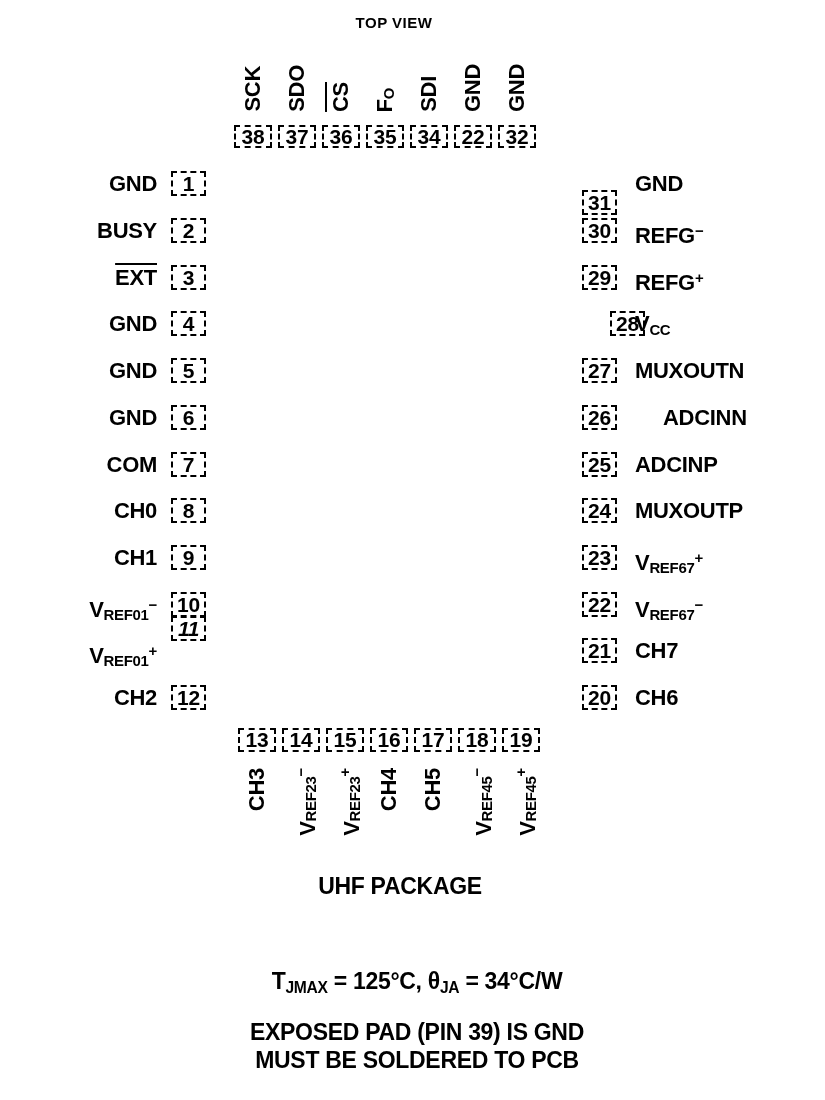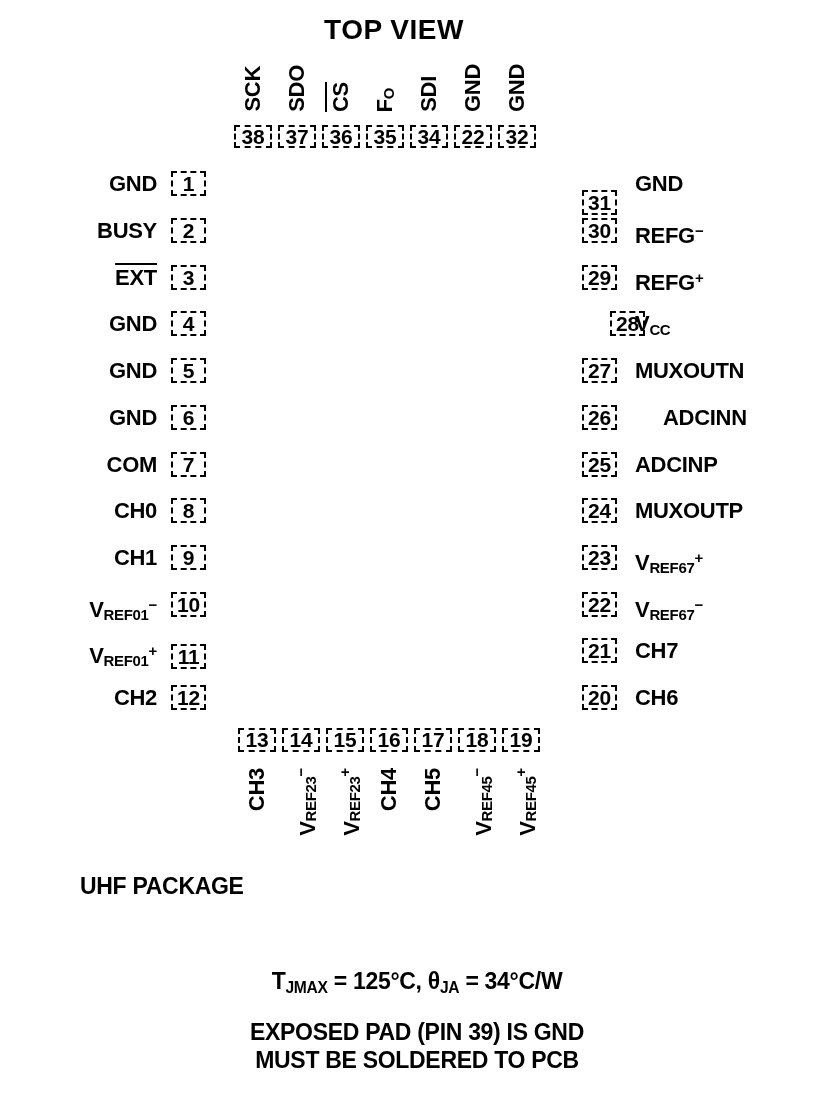--- a/index.html
+++ b/index.html
@@ -2,33 +2,33 @@
 <html><head>
 <meta charset="utf-8">
 <style>
   *{box-sizing:border-box;margin:0;padding:0;}
   html,body{background:#fff;}
   .canvas{
     position:relative;width:825px;height:1100px;background:#fff;color:#000;
     font-family:"Liberation Sans",sans-serif;font-weight:bold;letter-spacing:-0.3px;
     overflow:hidden;
   }
-  .title{position:absolute;left:163px;top:14px;width:462px;text-align:center;font-size:28px;letter-spacing:0.5px;}
+  .title{position:absolute;left:163px;top:14px;width:462px;text-align:center;font-size:15px;letter-spacing:0.5px;}
   .package-body{position:absolute;left:163px;top:117px;width:462px;height:643px;border:8px solid #000;background:#fff;}
   .exposed-pad{position:absolute;left:69px;top:72px;width:310px;height:483px;border:2px dashed #000;
     display:flex;align-items:center;justify-content:center;font-size:23px;}
   .pins-layer{position:absolute;left:0;top:0;width:825px;height:1100px;}
   .pinbox{position:absolute;border:2px dashed #000;background:#fff;display:flex;align-items:center;justify-content:center;font-size:21px;}
   .hlabel{position:absolute;font-size:22px;white-space:nowrap;line-height:25px;}
   .hlabel.left-side{text-align:right;}
   .vlabel{position:absolute;writing-mode:vertical-rl;transform:rotate(180deg);white-space:nowrap;font-size:22px;line-height:24px;}
   .sub{font-size:0.68em;vertical-align:-0.25em;}
   .sup{font-size:0.68em;vertical-align:0.45em;}
   .over{text-decoration:overline;text-decoration-thickness:2px;}
-  .pkg-caption{position:absolute;left:80px;top:872px;width:640px;font-size:23px;line-height:29px;}
+  .pkg-caption{position:absolute;left:80px;top:872px;width:640px;text-align:center;font-size:23px;line-height:29px;}
   .notes{position:absolute;left:97px;top:967px;width:640px;text-align:center;font-size:23px;line-height:28px;}
   .note-thermal{margin-bottom:16px;}
 </style>
 </head>
 <body>
 
 <div class="canvas">
   <div class="title">TOP VIEW</div>
 
 
@@ -94,21 +94,21 @@
       </div>
       <div class="hlabel left-side" style="right: 668px; top: 498px;">CH0</div>
       <div class="pinbox" style="left: 171px; top: 545px; width: 35px; height: 25px;">
         <span>9</span>
       </div>
       <div class="hlabel left-side" style="right: 668px; top: 545px;">CH1</div>
       <div class="pinbox" style="left: 171px; top: 592px; width: 35px; height: 25px;">
         <span>10</span>
       </div>
       <div class="hlabel left-side" style="right: 668px; top: 592px;">V<span class="sub">REF01</span><span class="sup">−</span></div>
-      <div class="pinbox" style="left: 171px; top: 644px; width: 35px; height: 25px;">
+      <div class="pinbox" style="left: 171px; top: 616px; width: 35px; height: 25px; font-style: italic;">
         <span>11</span>
       </div>
       <div class="hlabel left-side" style="right: 668px; top: 638px;">V<span class="sub">REF01</span><span class="sup">+</span></div>
       <div class="pinbox" style="left: 171px; top: 685px; width: 35px; height: 25px;">
         <span>12</span>
       </div>
       <div class="hlabel left-side" style="right: 668px; top: 685px;">CH2</div>
       <div class="pinbox" style="left: 582px; top: 171px; width: 35px; height: 25px; margin-top: 19px;">
         <span>31</span>
       </div>

